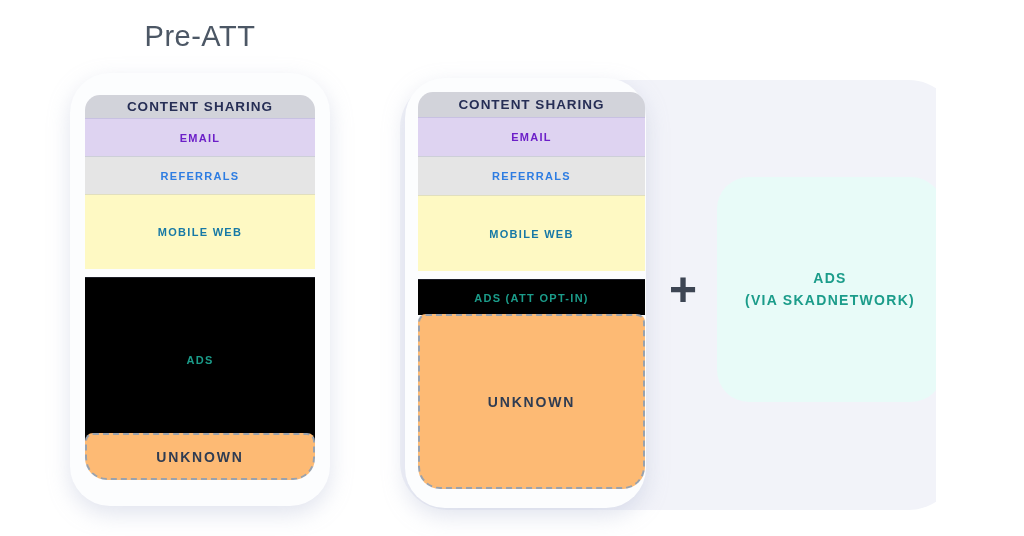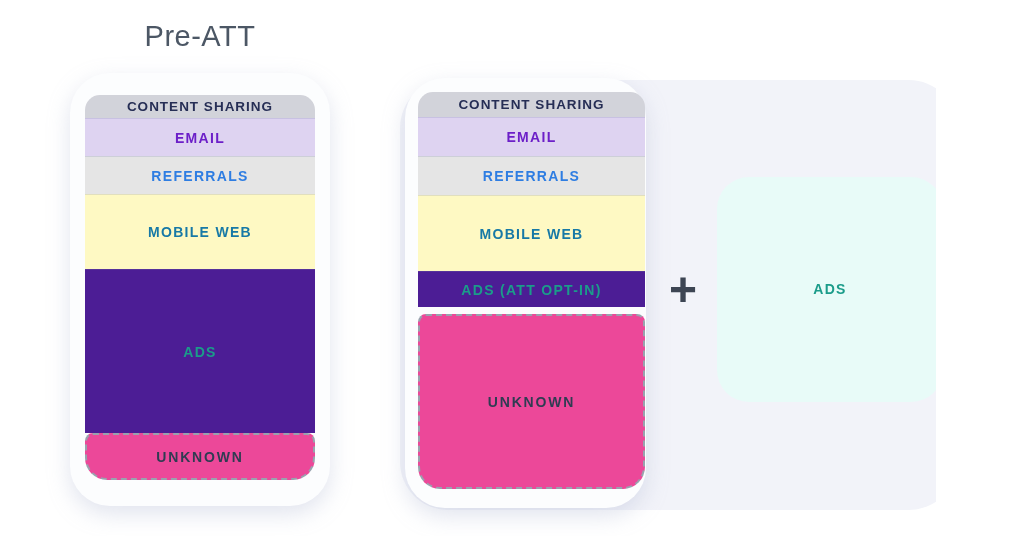--- a/index.html
+++ b/index.html
@@ -26,44 +26,44 @@
   }
   .phone-left  { left:70px;  top:73px; width:260px; height:433px; }
   .phone-right { left:405px; top:78px; width:241px; height:430px; }
 
   .stack { position:absolute; overflow:hidden; border-radius:15px 15px 0 0; }
   .phone-left  .stack { left:15px; right:15px; top:22px; }
   .phone-right .stack { left:13px; right:1px;  top:14px; }
 
   .seg {
     display:flex; align-items:center; justify-content:center;
-    font-weight:bold; font-size:14px; letter-spacing:1.3px; text-align:center;
+    font-weight:bold; font-size:11px; letter-spacing:1.3px; text-align:center;
   }
   .seg + .seg { border-top:1px solid rgba(125,130,175,0.22); }
 
   .seg-header    { background:#d2d3da; color:#262e55; font-size:13.5px; letter-spacing:1px; }
   .seg-email     { background:#ded3f1; color:#6c1fc8; }
   .seg-referrals { background:#e5e5e5; color:#2e7de2; }
   .seg-mobileweb { background:#fef9c3; color:#1779a6; }
-  .seg-ads       { background:#4c1d95; color:#1b9c8a; }
+  .seg-ads       { background:#000000; color:#1b9c8a;margin-top:8px; }
 
   .phone-left  .seg-header    { height:23px; }
   .phone-left  .seg-email     { height:38px; }
   .phone-left  .seg-referrals { height:38px; }
   .phone-left  .seg-mobileweb { height:75px; }
   .phone-left  .seg-ads       { height:164px; }
 
   .phone-right .seg-header    { height:25px; }
   .phone-right .seg-email     { height:39px; }
   .phone-right .seg-referrals { height:39px; }
   .phone-right .seg-mobileweb { height:76px; }
   .phone-right .seg-ads       { height:36px; }
 
   .unknown-box {
-    position:absolute; background:#ec4899;
+    position:absolute; background:#fdba74;
     border:2px dashed #99a2ae; border-radius:8px 8px 22px 22px;
     display:flex; align-items:center; justify-content:center;
     font-weight:bold; font-size:14px; letter-spacing:1.8px; color:#2f3c52;
   }
   .phone-left  .unknown-box { left:15px; right:15px; top:360px; height:47px; }
   .phone-right .unknown-box { left:13px; right:1px;  top:236px; height:175px; }
 
   .plus-sign {
     position:absolute; left:663px; top:264px; width:40px; height:52px;
     font-size:48px; line-height:52px; font-weight:bold; color:#3d4553;
@@ -106,15 +106,16 @@
       <div class="seg seg-mobileweb">MOBILE WEB</div>
       <div class="seg seg-ads">ADS (ATT OPT-IN)</div>
     </div>
     <div class="unknown-box">UNKNOWN</div>
   </div>
 
   <div class="plus-sign">+</div>
 
   <div class="skad-box">
     <div>ADS</div>
+    <div>(VIA SKADNETWORK)</div>
   </div>
 
 </div>
 
 </body></html>

